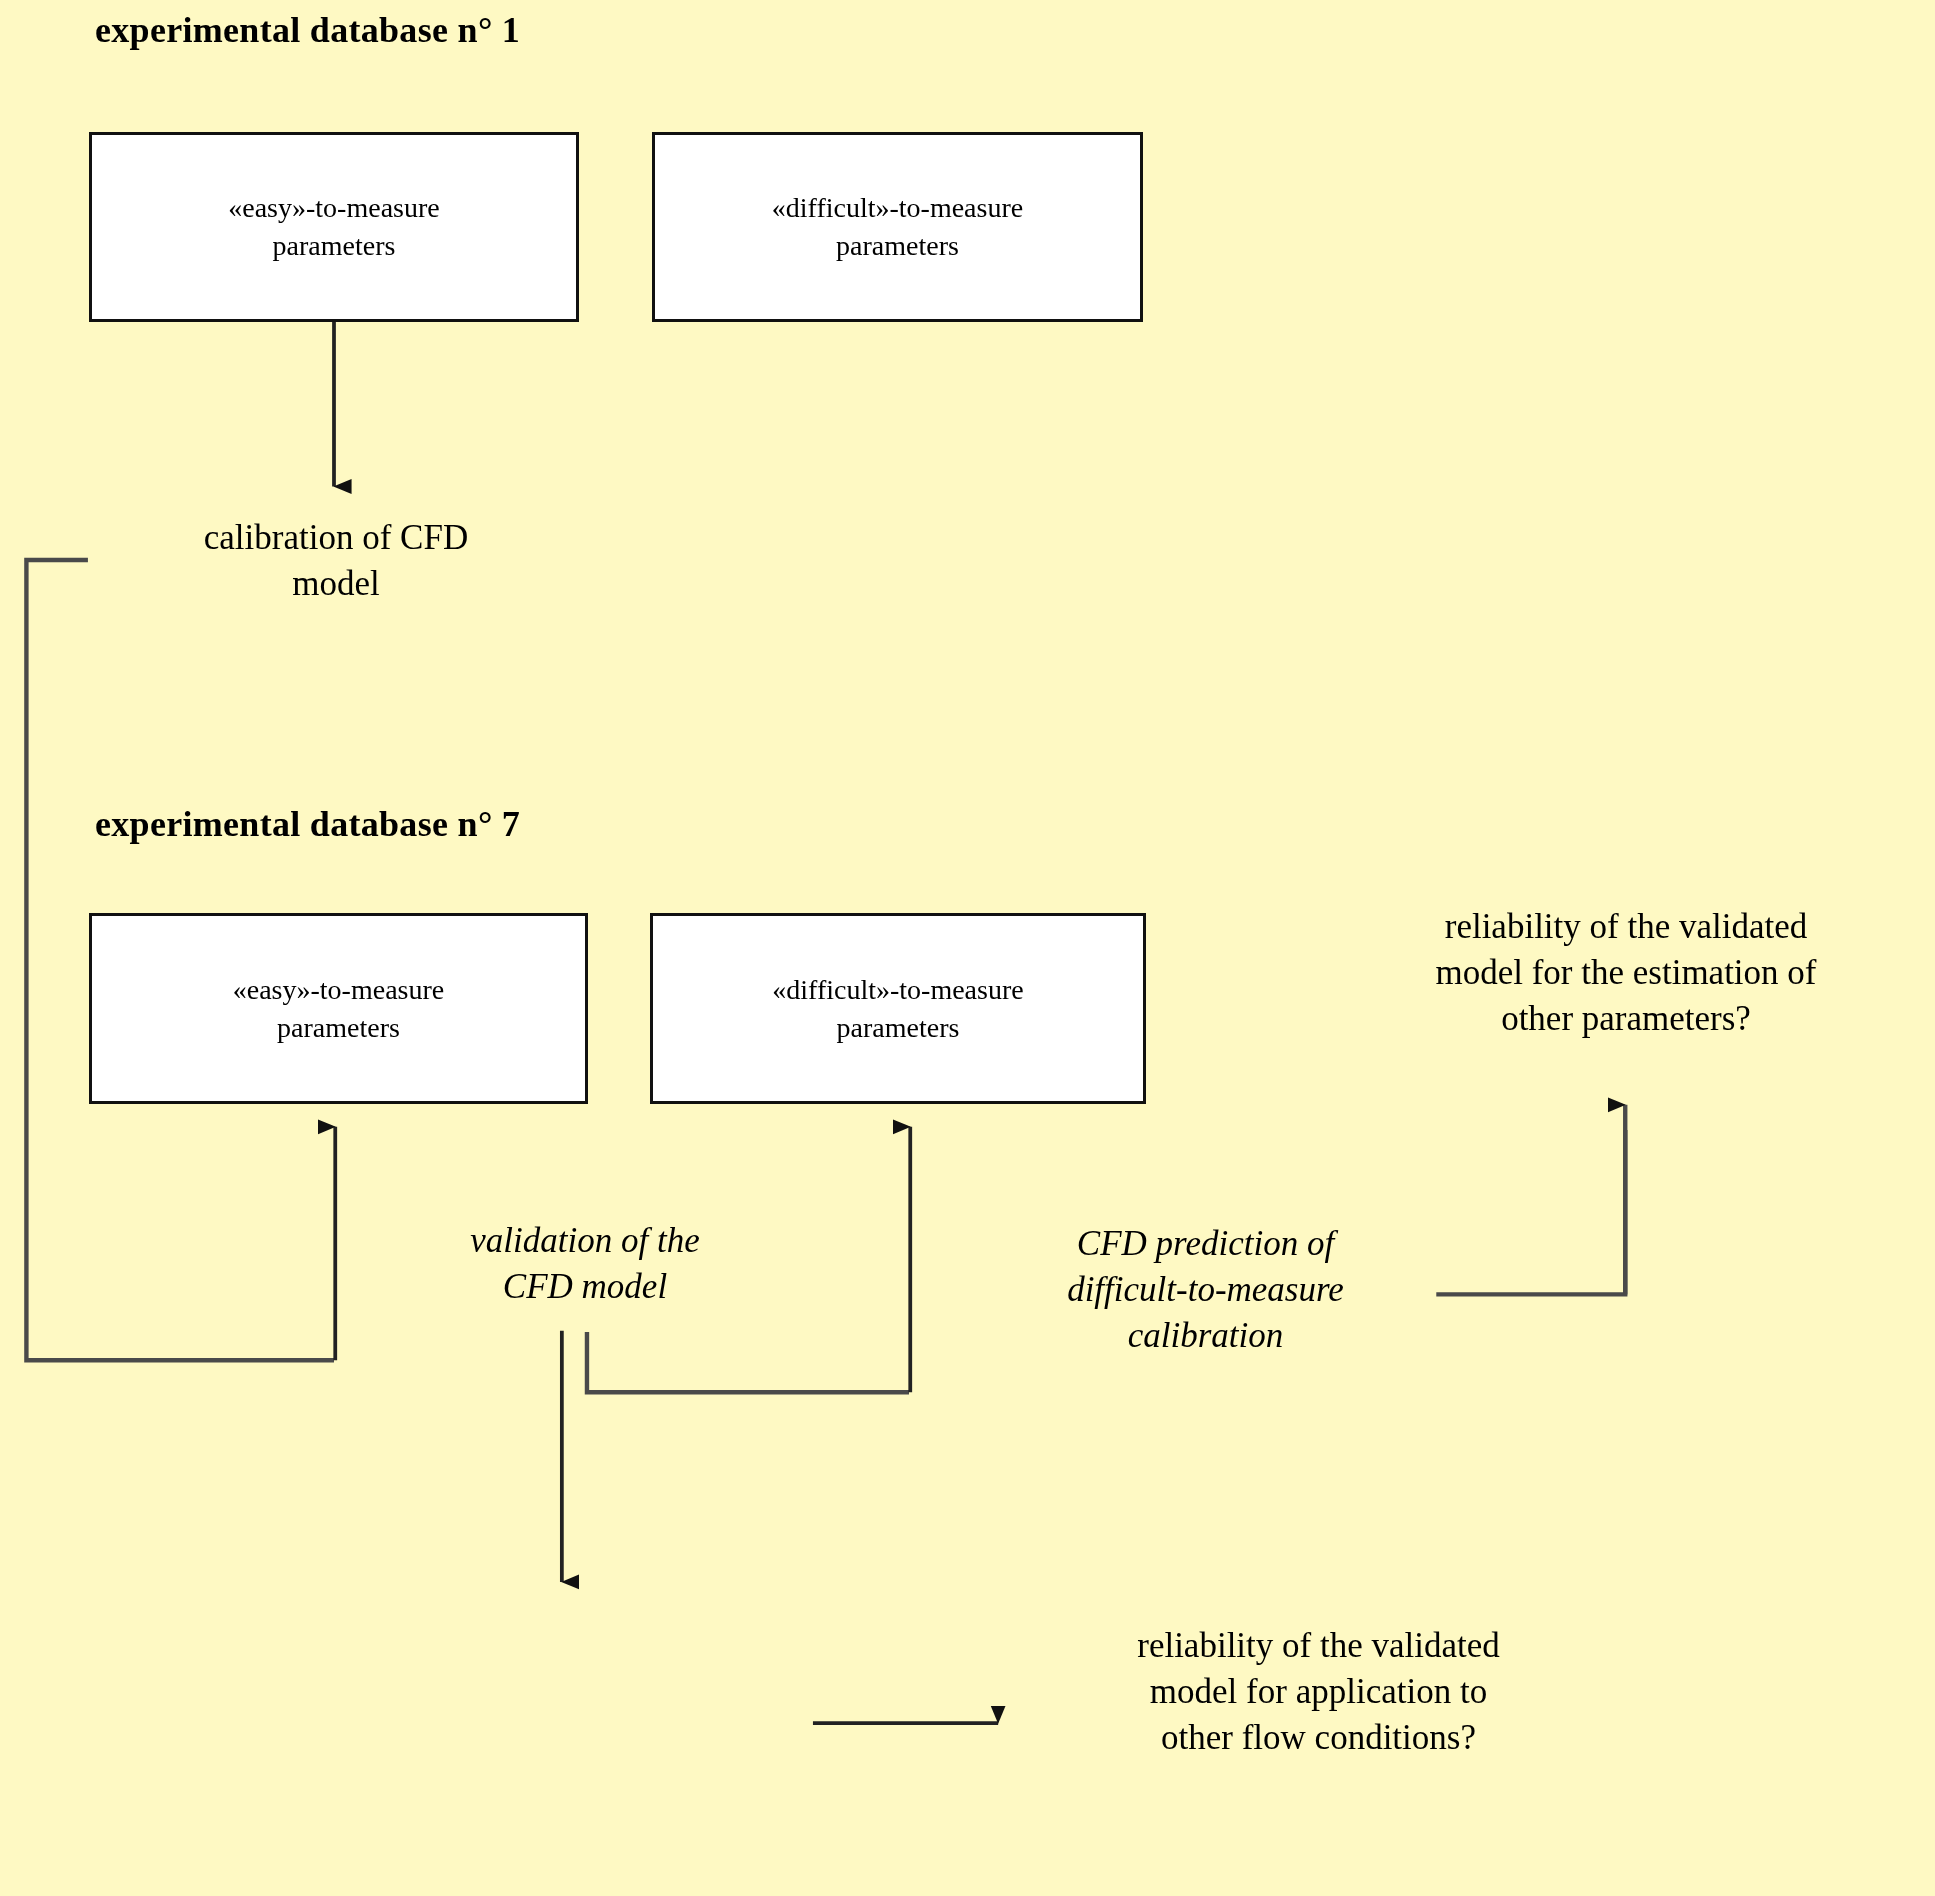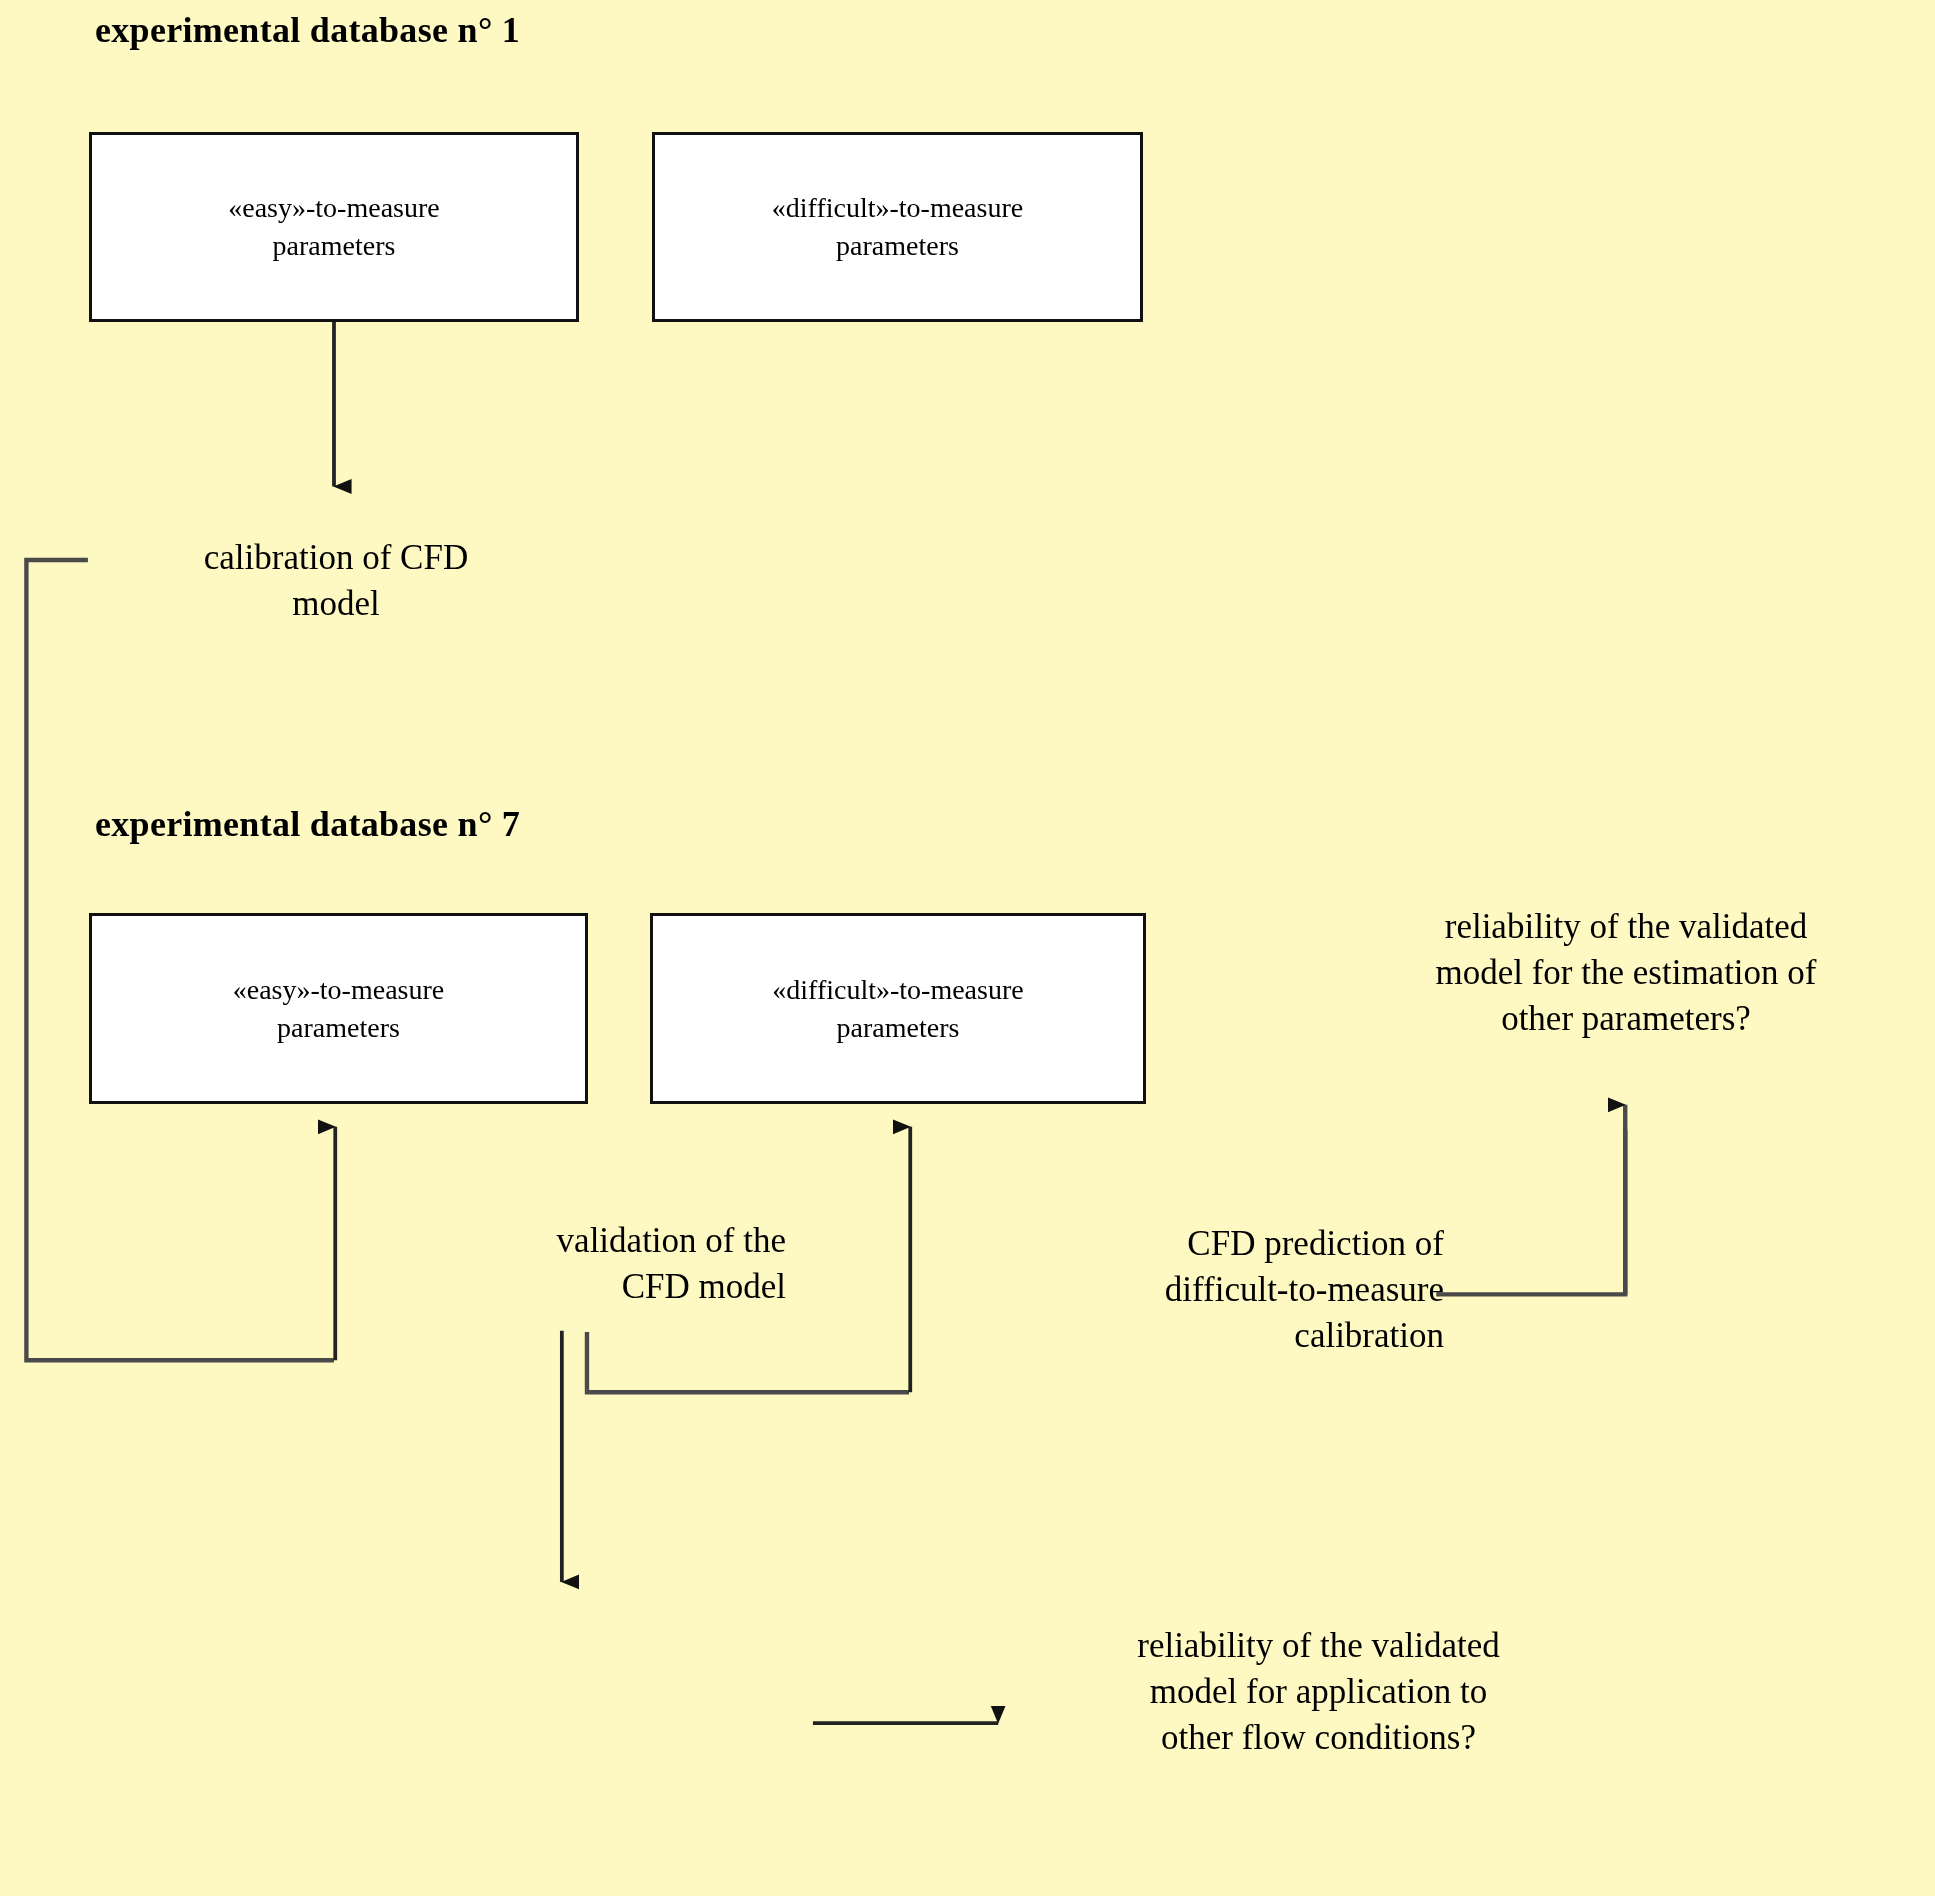--- a/index.html
+++ b/index.html
@@ -33,21 +33,21 @@
     padding:0 8.8px;
   }
   .pbox span{display:block;}
   .ftext{
     position:absolute;
     font-size:35px;
     line-height:1.32;
     white-space:pre-line;
   }
   .ftext.center{text-align:center;}
-  .ftext.left{text-align:right;}
+  .ftext.left{text-align:center;font-style:italic;}
   .red{color:#ff0000;}
   svg.overlay{
     position:absolute;
     left:0;top:0;
     width:1936px;
     height:1897px;
     pointer-events:none;
   }
 </style>
 </head>
@@ -109,21 +109,21 @@
   <div class="pbox" style="left:89px; top:132px; width:490px; height:190px;">
     <span style="white-space:pre-line;">«easy»-to-measure
 parameters</span>
   </div>
 
   <div class="pbox" style="left:652px; top:132px; width:491px; height:190px;">
     <span style="white-space:pre-line;">«difficult»-to-measure
 parameters</span>
   </div>
 
-  <div class="ftext center" style="left:129px; top:515px; width:414px;margin-top:20px;">calibration of CFD
+  <div class="ftext center" style="left:129px; top:515px; width:414px;">calibration of CFD
 model</div>
 
   <div class="pbox" style="left:89px; top:913px; width:499px; height:191px;">
     <span style="white-space:pre-line;">«easy»-to-measure
 parameters</span>
   </div>
 
   <div class="pbox" style="left:650px; top:913px; width:496px; height:191px;">
     <span style="white-space:pre-line;">«difficult»-to-measure
 parameters</span>

